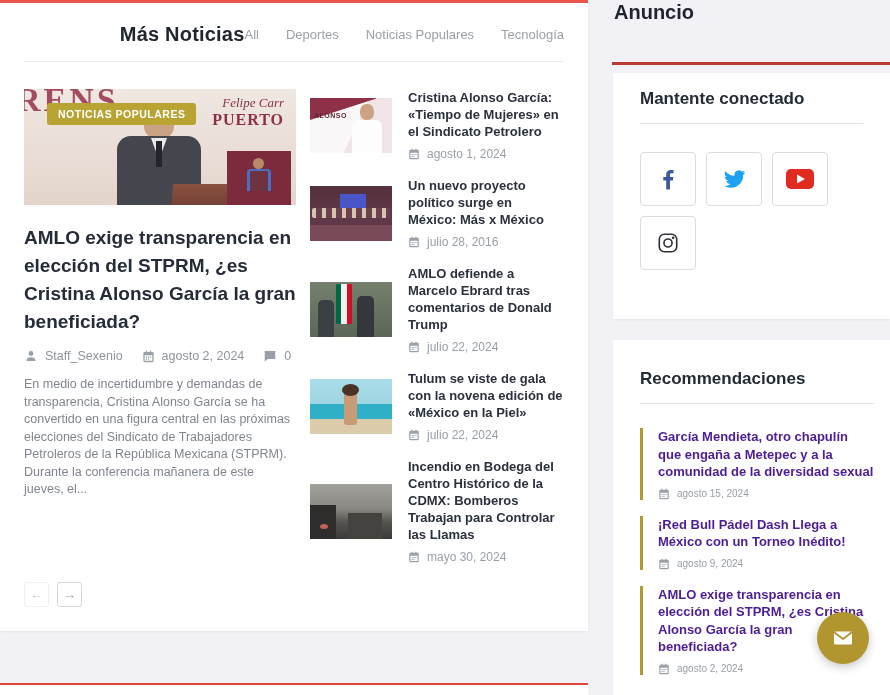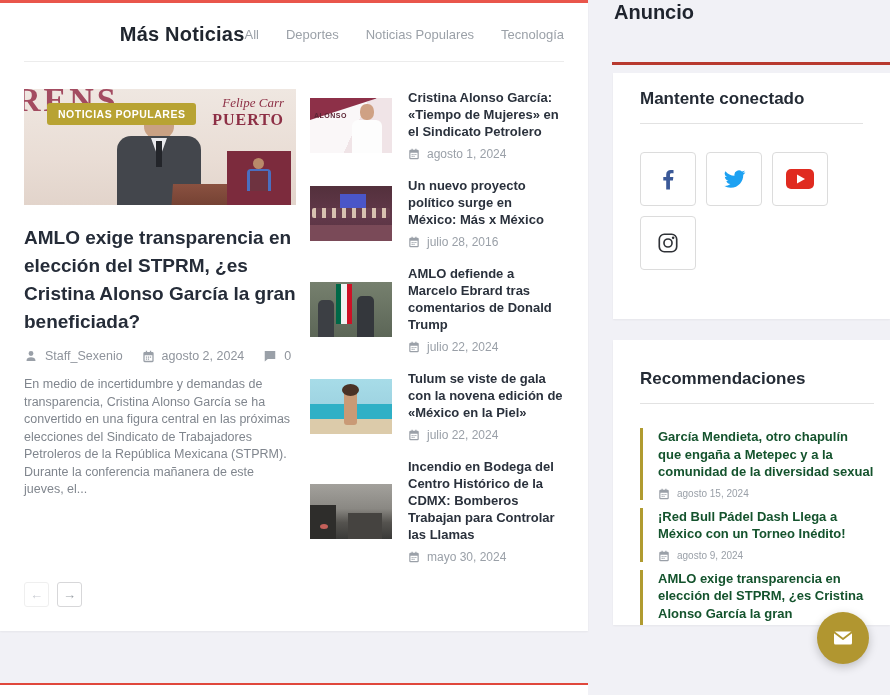--- a/index.html
+++ b/index.html
@@ -90,29 +90,29 @@
   .page-btn.next{border:1px solid #d7d7d9;color:#9aa0a6;}
 
   .footer-strip{position:absolute;left:0;top:683px;width:588px;height:12px;background:#fff;
     border-top:2px solid #e0473c;}
 
   
   .sidebar-ad-title{position:absolute;left:614px;top:1px;font-size:20px;font-weight:bold;color:#1f242e;}
   .sidebar-divider{position:absolute;left:612px;top:62px;width:278px;height:3px;background:#b8392f;}
   .side-card{position:absolute;left:613px;width:277px;background:#fff;box-shadow:0 1px 2px rgba(0,0,0,.05);}
   .card-connect{top:73px;height:246px;padding:16px 27px;}
-  .card-recs{top:340px;height:285px;padding:29px 16px 0 27px;overflow:hidden;}
+  .card-recs{top:340px;height:355px;padding:29px 16px 0 27px;overflow:hidden;}
   .side-heading{font-size:17px;font-weight:bold;color:#242b35;}
   .side-hr{border:none;border-bottom:1px solid #e2e2e2;margin-top:14px;}
   .social-grid{display:flex;flex-wrap:wrap;gap:10px;margin-top:28px;width:200px;}
   .social-btn{width:56px;height:54px;background:#fff;border:1px solid #dcdcdc;border-radius:4px;
     display:flex;align-items:center;justify-content:center;cursor:pointer;}
   .rec-item{border-left:3px solid var(--bar_gold);padding-left:15px;margin-top:24px;cursor:pointer;}
-  .rec-item + .rec-item{margin-top:8px;}
-  .rec-title{font-size:13px;line-height:17.5px;font-weight:bold;color:#14532d;}
+  .rec-item + .rec-item{margin-top:16px;}
+  .rec-title{font-size:13px;line-height:17.5px;font-weight:bold;color:#4c1d95;}
   .rec-date{display:flex;align-items:center;gap:7px;margin-top:7px;font-size:10px;color:var(--date);}
 
   .fab{position:absolute;left:817px;top:612px;width:52px;height:52px;border-radius:50%;
     background:var(--fab_gold);display:flex;align-items:center;justify-content:center;
     box-shadow:0 3px 10px rgba(0,0,0,.22);cursor:pointer;z-index:5;}
 </style>
 </head>
 <body>
 
 <section class="left-card">

